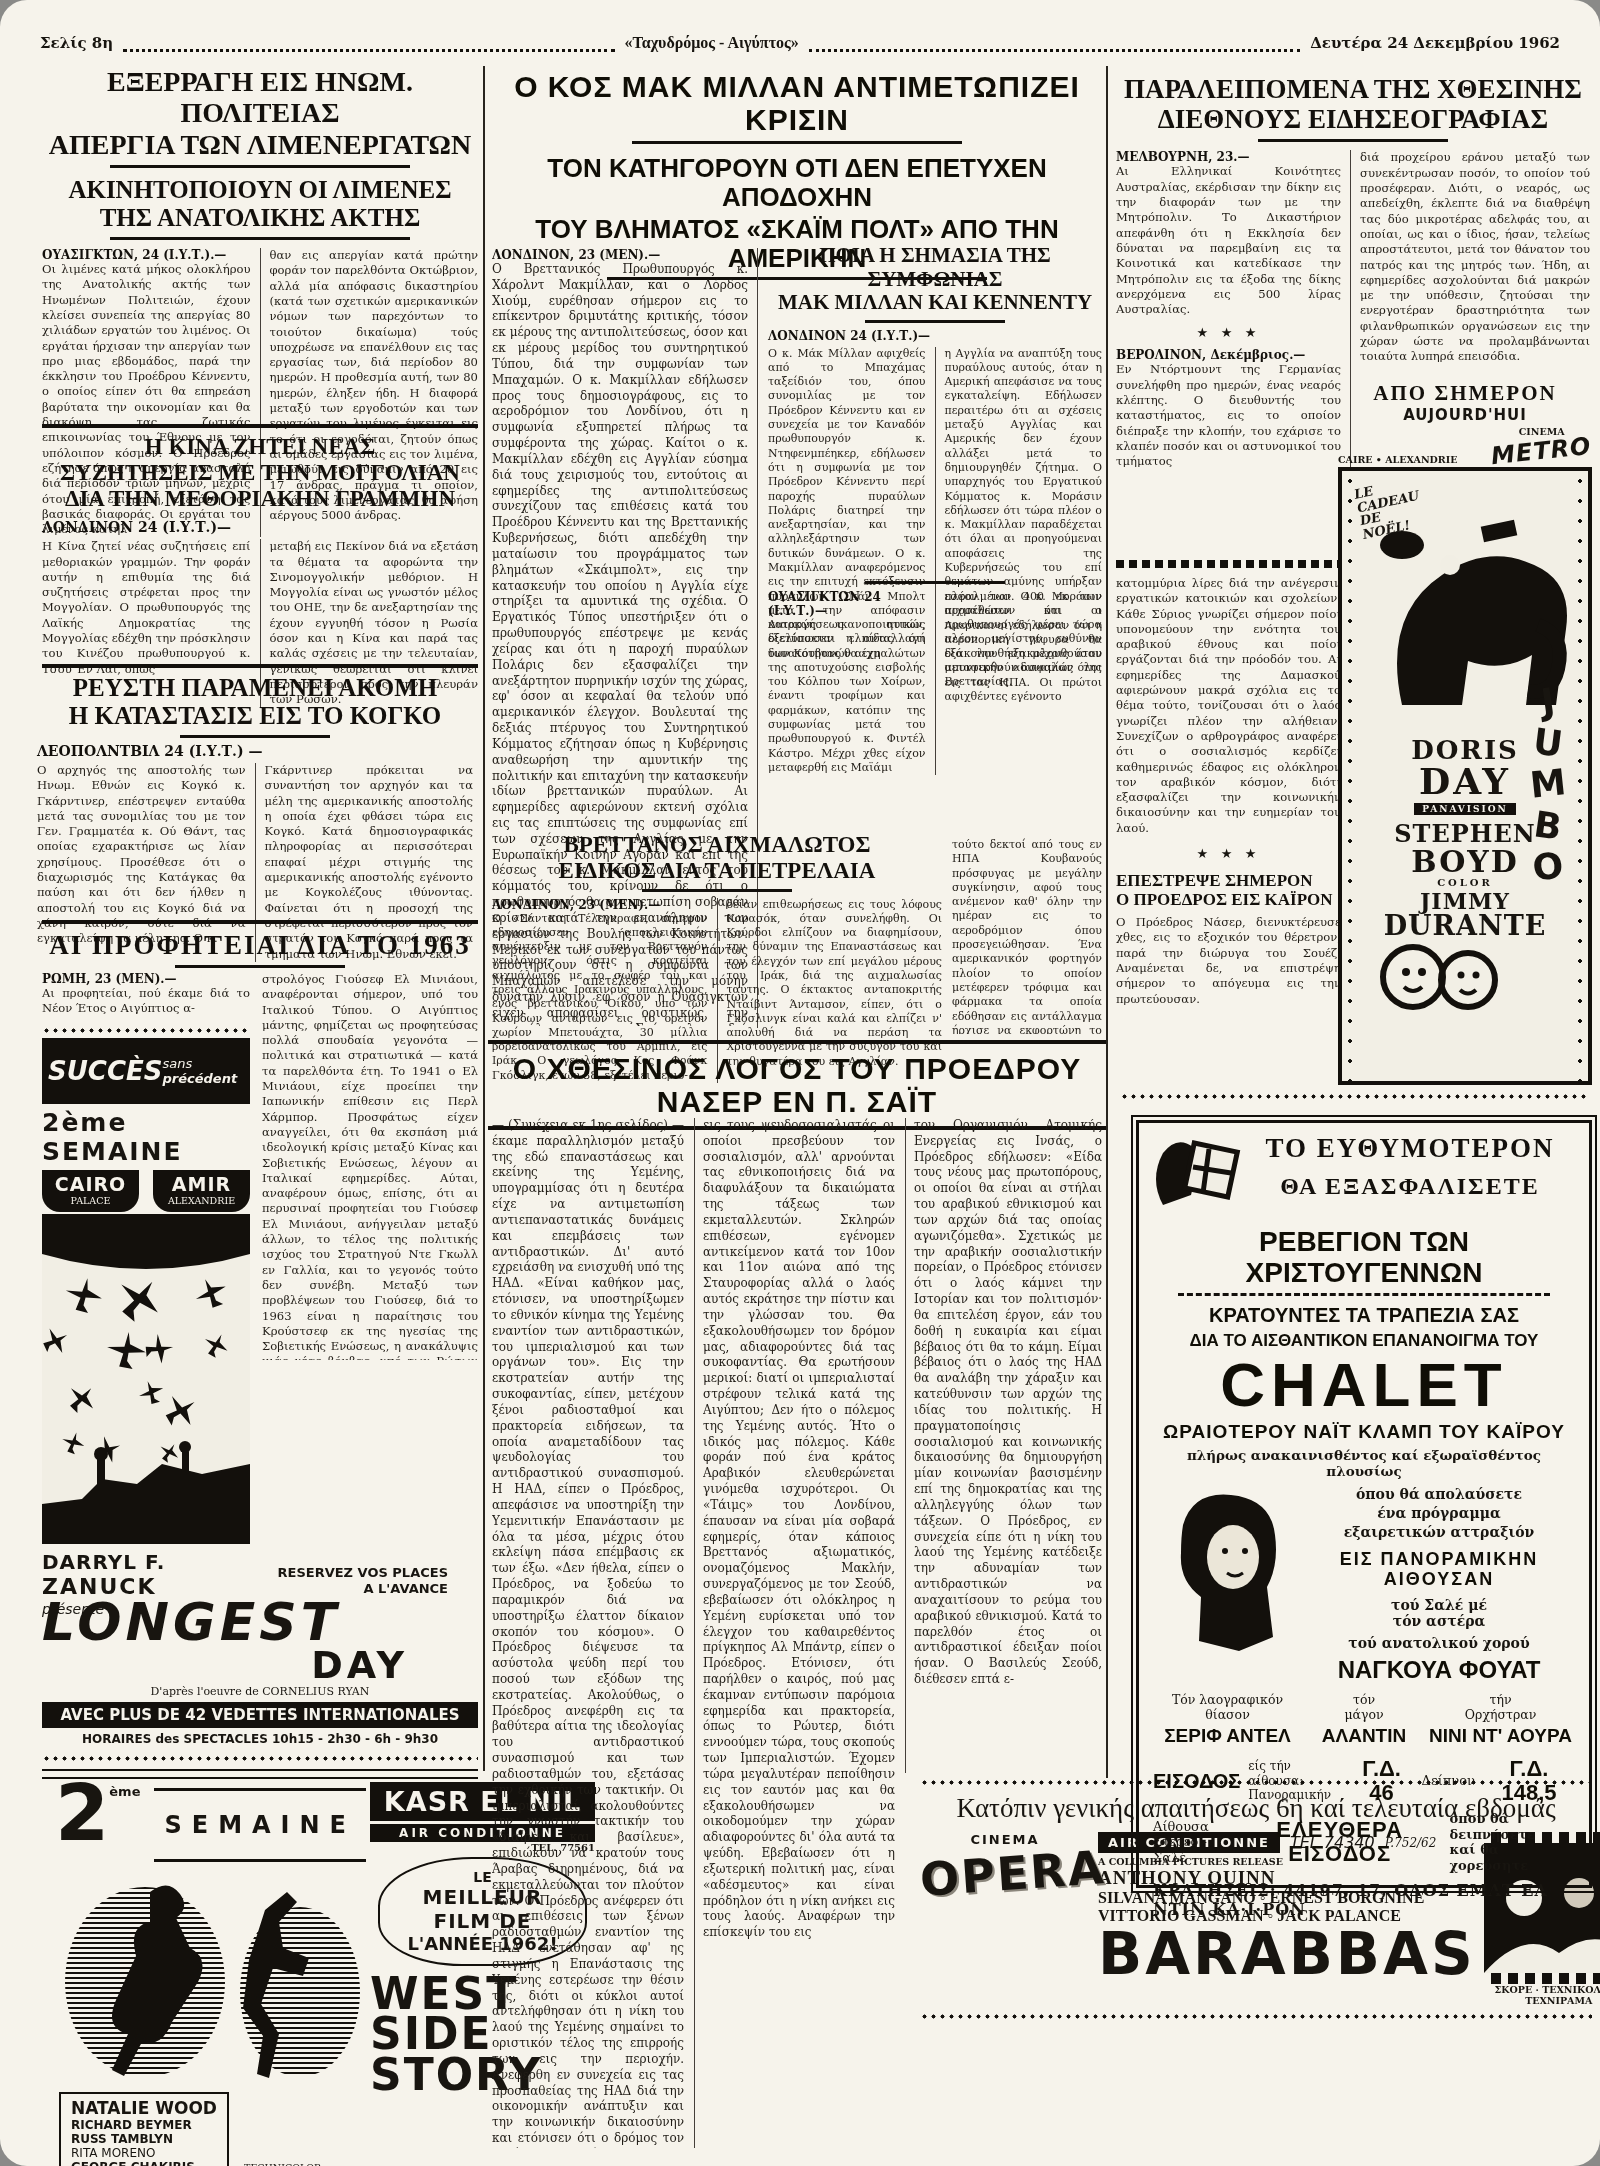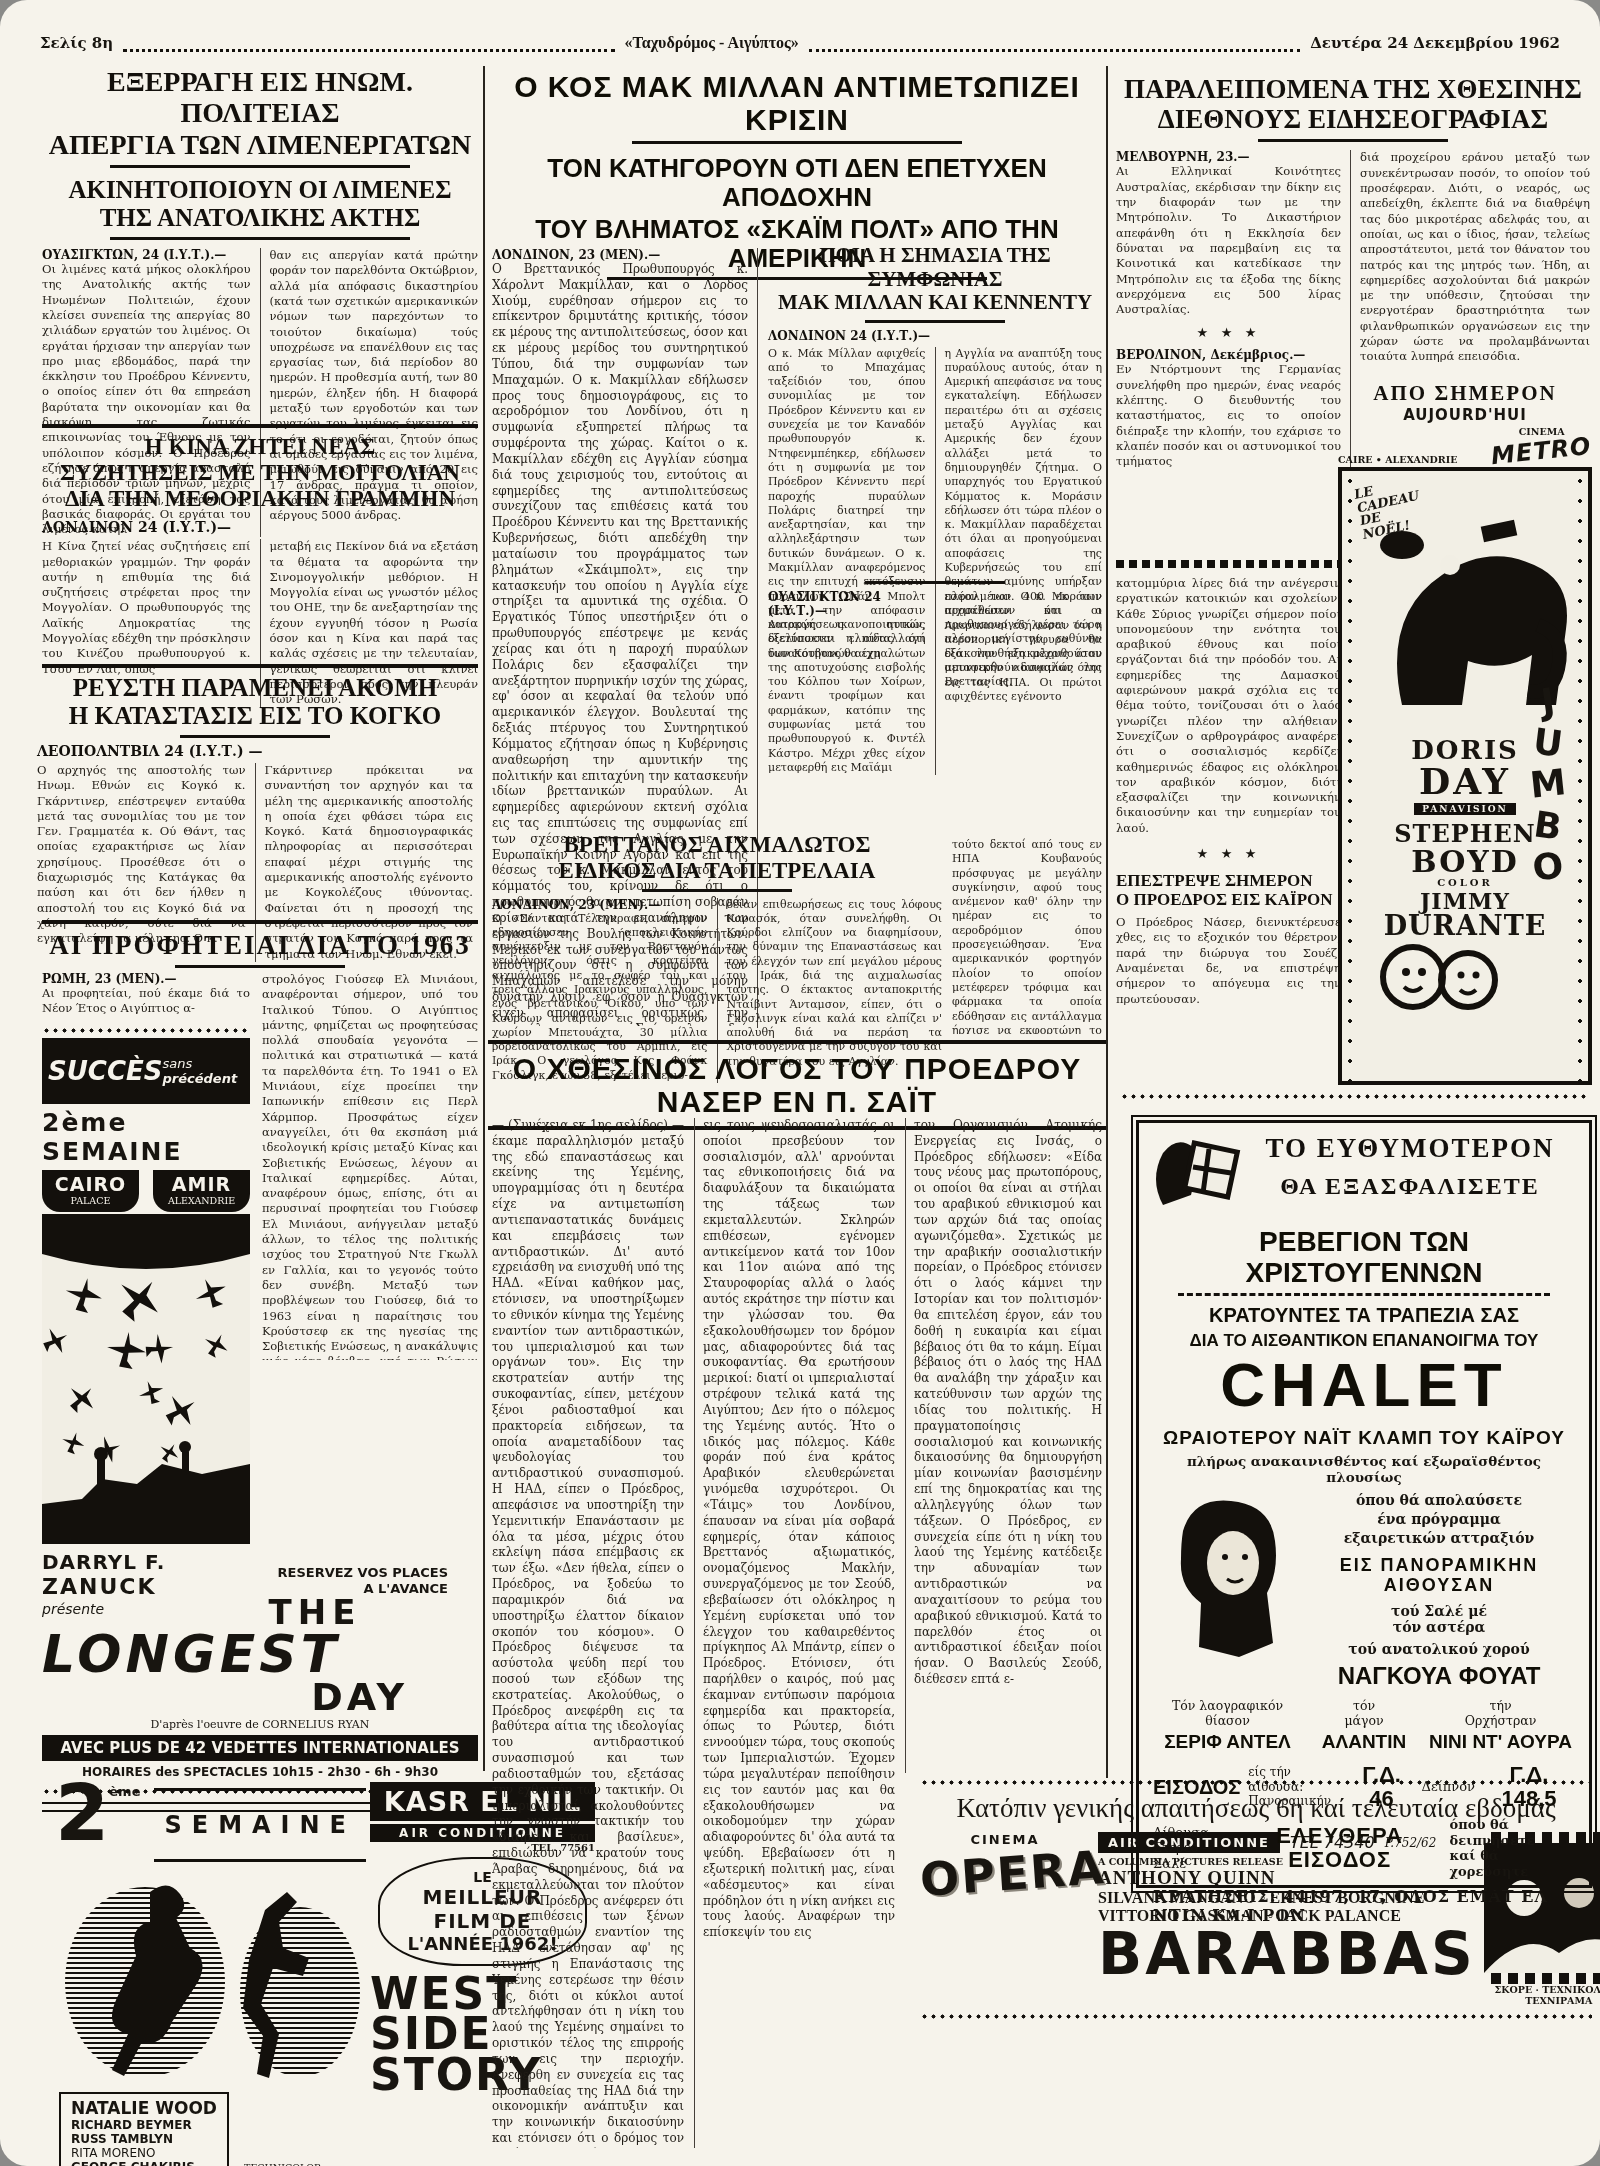--- a/index.html
+++ b/index.html
@@ -158,21 +158,20 @@
       <div style="font-weight:bold;font-size:22px;letter-spacing:2px;">ZANUCK</div>
       <div style="font-style:italic;font-size:14px;margin-top:2px;">présente</div>
     </div>
   </div>
 
   <div class="abs" style="left:42px;top:1565px;width:436px;">
     <div style="text-align:right;padding-right:30px;font-family:'DejaVu Sans',sans-serif;font-weight:bold;font-size:13px;line-height:1.2;">
       <div>RESERVEZ VOS PLACES</div>
       <div>A L'AVANCE</div>
     </div>
-    <div style="text-align:center;padding-left:110px;font-family:'DejaVu Sans',sans-serif;font-weight:bold;font-size:34px;letter-spacing:6px;line-height:0.95;">THE</div>
     <div style="font-family:'DejaVu Sans',sans-serif;font-weight:bold;font-style:italic;font-size:52px;letter-spacing:4px;line-height:1.0;">LONGEST</div>
     <div style="text-align:right;padding-right:70px;font-family:'DejaVu Sans',sans-serif;font-weight:bold;font-size:38px;letter-spacing:4px;line-height:0.9;">DAY</div>
     <div style="text-align:center;font-size:11px;margin-top:3px;">D'après l'oeuvre de CORNELIUS RYAN</div>
     <div class="blackbar" style="margin-top:4px;text-align:center;font-family:'DejaVu Sans',sans-serif;font-weight:bold;font-size:15px;padding:4px 0;">AVEC PLUS DE 42 VEDETTES INTERNATIONALES</div>
     <div style="text-align:center;font-family:'DejaVu Sans',sans-serif;font-weight:bold;font-size:12px;margin-top:4px;">HORAIRES des SPECTACLES  10h15 - 2h30 - 6h - 9h30</div>
     <div class="chain" style="margin-top:8px;"></div>
     <div class="drule" style="margin-top:6px;"></div>
   </div>
 
   <div class="abs" style="left:55px;top:1782px;width:540px;height:378px;">
@@ -432,21 +431,21 @@
       <div style="flex:1;text-align:center;">
         <div class="hd" style="font-size:27px;letter-spacing:2px;">ΤΟ ΕΥΘΥΜΟΤΕΡΟΝ</div>
         <div class="hd" style="font-size:24px;letter-spacing:2px;margin-top:10px;">ΘΑ ΕΞΑΣΦΑΛΙΣΕΤΕ</div>
       </div>
     </div>
     <div class="hdS" style="font-size:28px;margin-top:10px;">ΡΕΒΕΓΙΟΝ ΤΩΝ ΧΡΙΣΤΟΥΓΕΝΝΩΝ</div>
     <div style="border-bottom:3px dashed #15120e;width:88%;margin:4px auto;"></div>
     <div class="hdS" style="font-size:20px;margin-top:8px;">ΚΡΑΤΟΥΝΤΕΣ ΤΑ ΤΡΑΠΕΖΙΑ ΣΑΣ</div>
     <div class="hdS" style="font-size:17px;margin-top:6px;">ΔΙΑ ΤΟ ΑΙΣΘΑΝΤΙΚΟΝ ΕΠΑΝΑΝΟΙΓΜΑ ΤΟΥ</div>
     <div class="hdS" style="font-size:62px;letter-spacing:6px;line-height:1.0;margin-top:4px;">CHALET</div>
-    <div class="hdS" style="font-size:19px;letter-spacing:1px;margin-top:12px;">ΩΡΑΙΟΤΕΡΟΥ ΝΑΪΤ ΚΛΑΜΠ ΤΟΥ ΚΑΪΡΟΥ</div>
+    <div class="hdS" style="font-size:19px;letter-spacing:1px;margin-top:6px;">ΩΡΑΙΟΤΕΡΟΥ ΝΑΪΤ ΚΛΑΜΠ ΤΟΥ ΚΑΪΡΟΥ</div>
     <div style="text-align:center;font-size:13.5px;font-weight:bold;margin-top:4px;">πλήρως ανακαινισθέντος καί εξωραϊσθέντος πλουσίως</div>
     <div style="display:flex;margin-top:6px;">
       <svg width="150" height="170" viewBox="0 0 150 170">
         <path d="M30 40 q10 -34 48 -30 q40 4 44 40 q4 30 -8 52 l6 50 -34 14 -40 -10 2 -44 q-22 -16 -20 -44 q0 -16 2 -28z" fill="#15120e"></path>
         <ellipse cx="80" cy="72" rx="26" ry="32" fill="#e9e4d6"></ellipse>
         <circle cx="72" cy="66" r="3" fill="#15120e"></circle>
           <circle cx="92" cy="66" r="3" fill="#15120e"></circle>
         <path d="M74 88 q8 6 16 0" stroke="#15120e" stroke-width="3" fill="none"></path>
       </svg>
       <div style="flex:1;text-align:center;">

